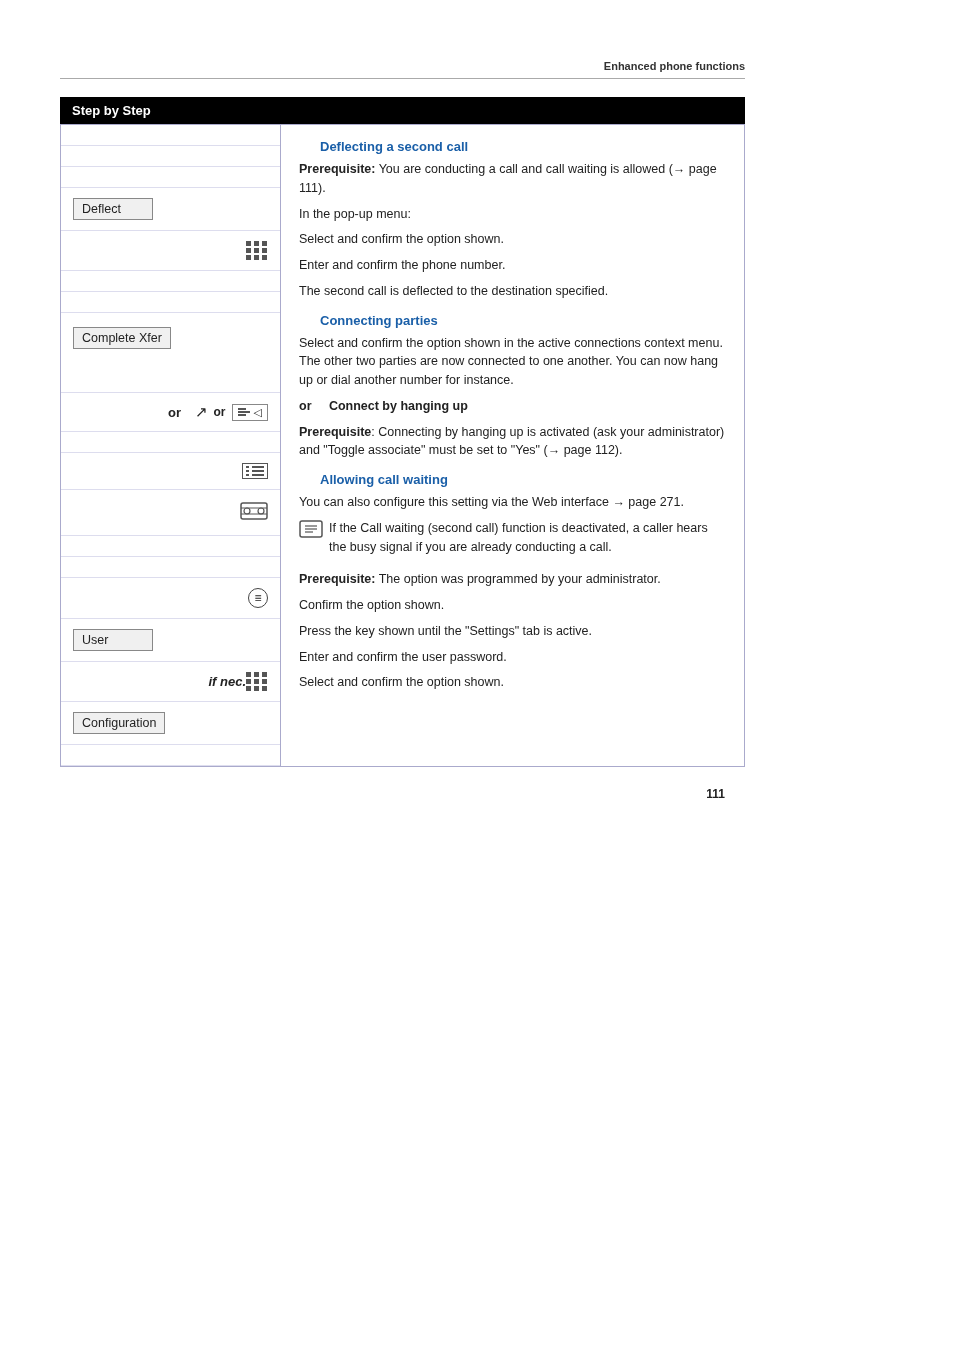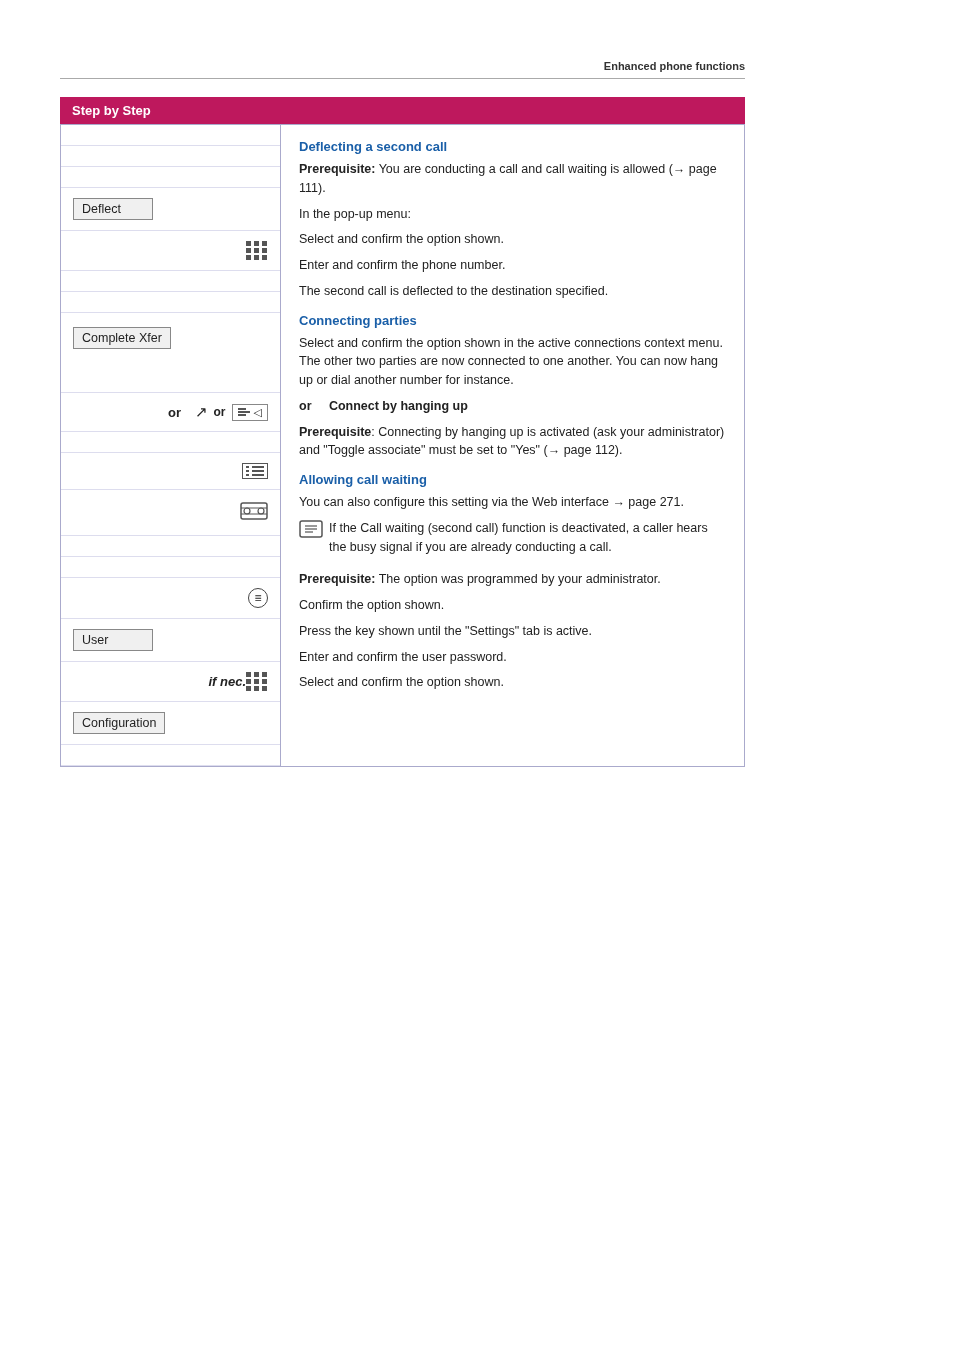--- a/index.html
+++ b/index.html
@@ -70,20 +70,21 @@
     .left-item.spacer {
       min-height: 20px;
     }
 
     .section-title {
       font-size: 13px;
       font-weight: bold;
       color: #1a5fa8;
       margin-top: 10px;
       margin-bottom: 6px;
+      margin-left: 21px;
     }
 
     .section-title:first-child {
       margin-top: 0;
     }
 
     p {
       margin-bottom: 7px;
       line-height: 1.5;
       font-size: 12.5px;
@@ -119,21 +120,21 @@
 
     .page-number {
       text-align: right;
       font-size: 12px;
       font-weight: bold;
       margin-top: 20px;
       padding-right: 20px;
     }
 
     .step-label-box {
-      background: #be185d;
+      background: #000000;
       color: white;
       font-weight: bold;
       font-size: 13px;
       padding: 6px 12px;
       display: flex;
       align-items: center;
     }
 
     .button-like {
       border: 1px solid #888;
@@ -396,13 +397,14 @@
           <p>Confirm the option shown.</p>
           <p>Press the key shown until the "Settings" tab is active.</p>
           <p>Enter and confirm the user password.</p>
           <p>Select and confirm the option shown.</p>
         </div>
 
       </div>
     </div>
   </div>
 
+  <div class="page-number">111</div>
 </div>
 
 </body></html>

